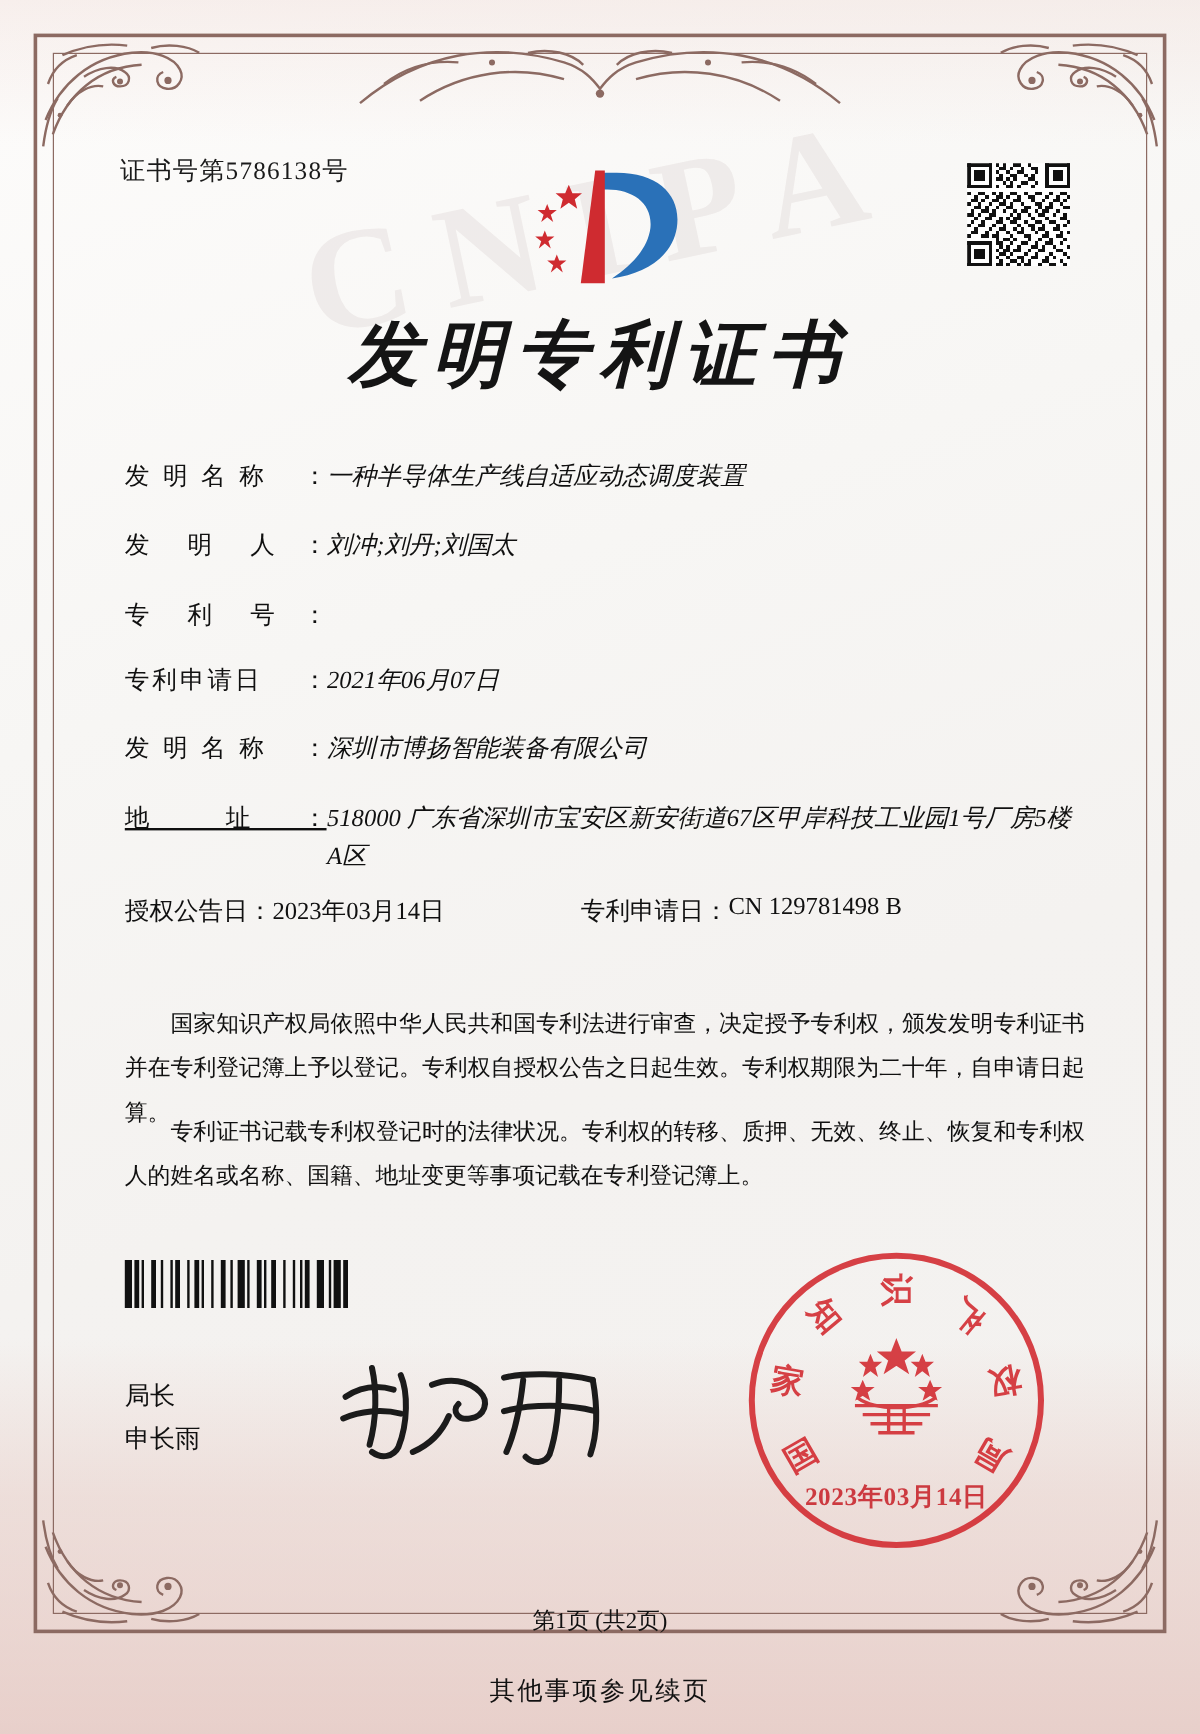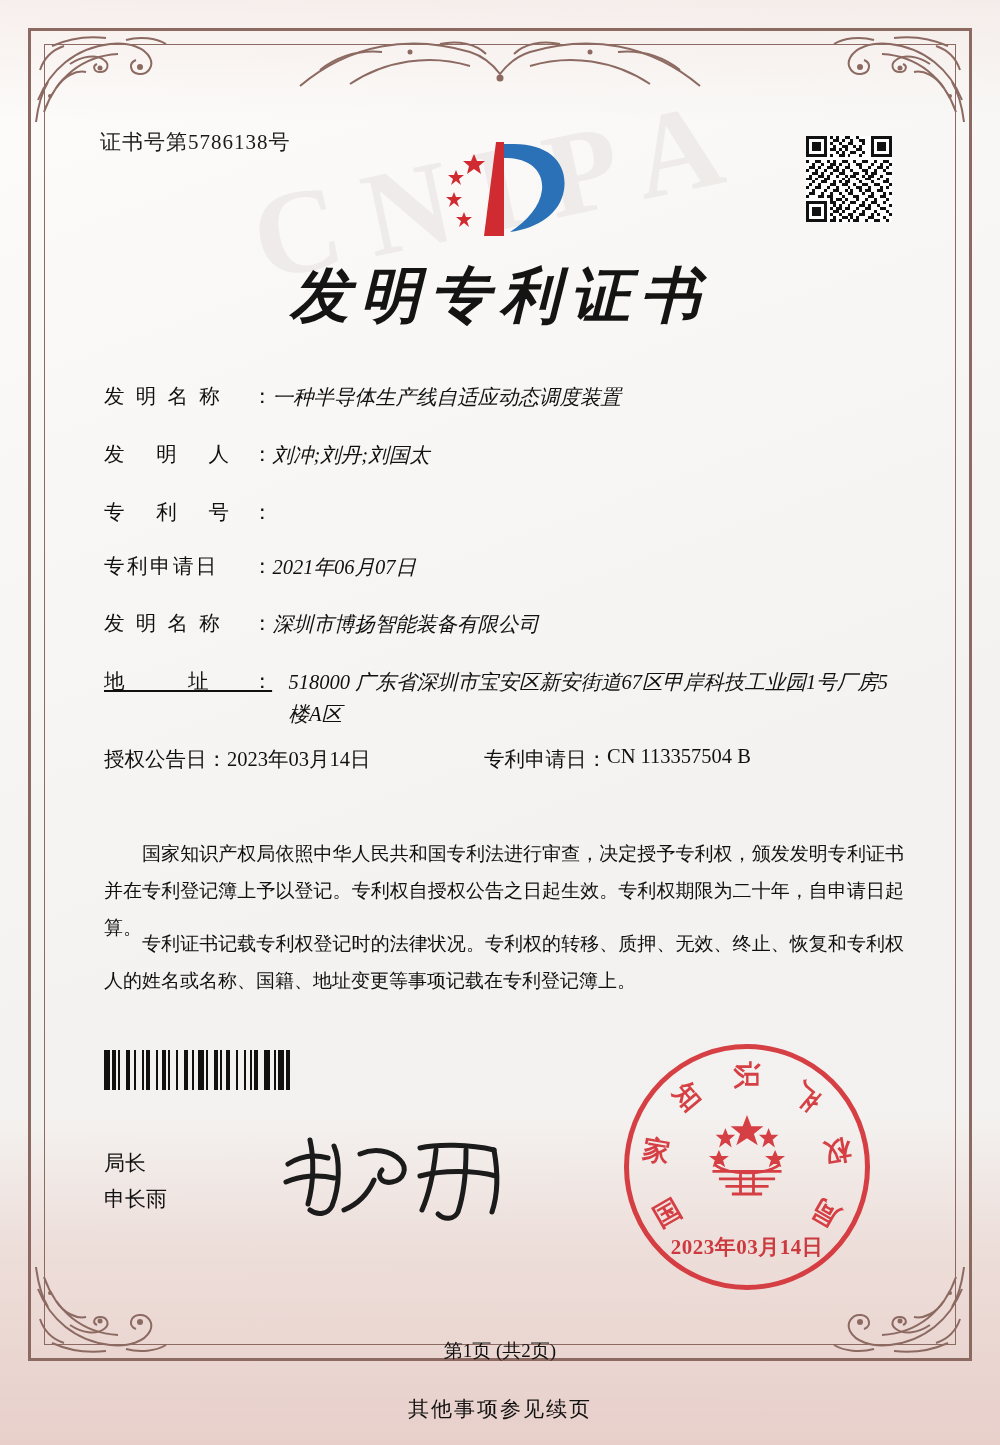--- a/index.html
+++ b/index.html
@@ -132,21 +132,21 @@
     align-items: flex-start;
     margin-bottom: 26px;
   }
   .flabel {
     width: 148px;
     flex: 0 0 148px;
     white-space: nowrap;
   }
   .fcolon { flex: 0 0 12px; }
   .fvalue { flex: 1 1 auto; line-height: 1.55; font-style: italic; }
-  .fvalue.wrap { max-width: 640px; margin-left: 16px; }
+  .fvalue.wrap { max-width: 640px; }
 
   .row-dual {
     display: flex;
     align-items: flex-start;
     margin-top: 10px;
   }
   .row-dual .left { width: 380px; display:flex; }
   .row-dual .right { display: flex; }
   .row-dual .lbl2 { white-space: nowrap; }
 
@@ -628,21 +628,21 @@
 
     <div class="row-dual">
       <div class="left">
         <span class="lbl2">授权公告日</span>
         <span>：</span>
         <span>2023年03月14日</span>
       </div>
       <div class="right">
         <span class="lbl2">专利申请日</span>
         <span>：</span>
-        <span>CN 113357504 B</span>
+        <span>CN 129781498 B</span>
       </div>
     </div>
   </div>
 
   <div class="para p2"><span class="indent"></span><span>专利证书记载专利权登记时的法律状况。专利权的转移、质押、无效、终止、恢复和专利权人的姓名或名称、国籍、地址变更等事项记载在专利登记簿上。</span></div>
   <div class="para p1"><span class="indent"></span><span>国家知识产权局依照中华人民共和国专利法进行审查，决定授予专利权，颁发发明专利证书并在专利登记簿上予以登记。专利权自授权公告之日起生效。专利权期限为二十年，自申请日起算。</span></div>
 
   <div class="barcode" id="barcode">
       <i style="width: 6px; background: rgb(17, 17, 17);"></i>
       <i style="width: 2px; background: transparent;"></i>

